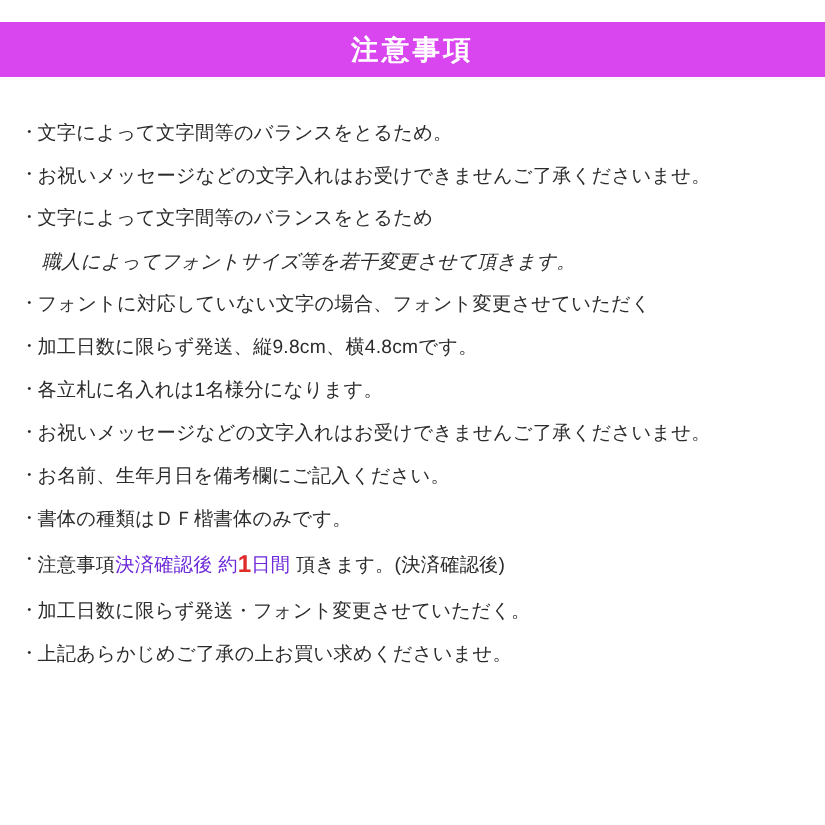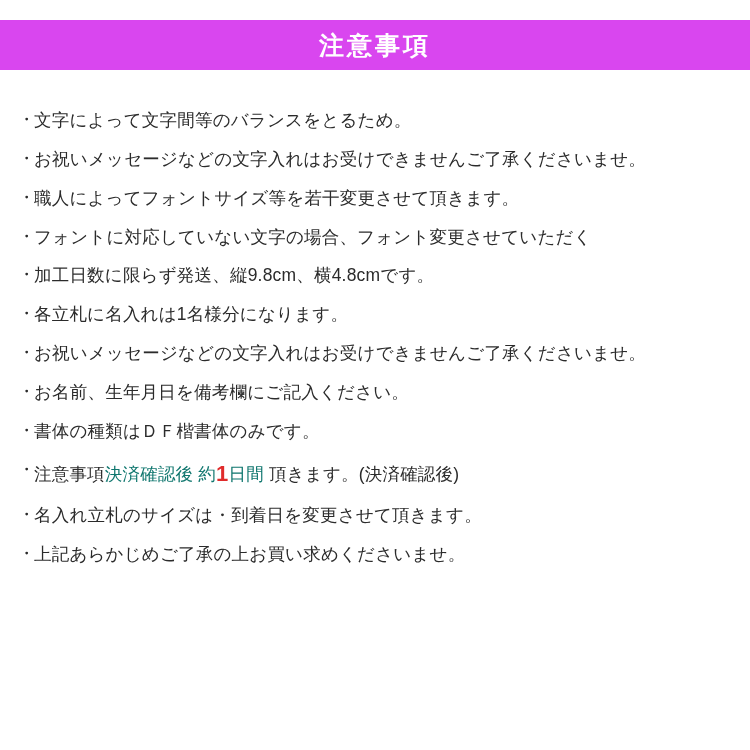--- a/index.html
+++ b/index.html
@@ -59,25 +59,26 @@
   .notice-body {
     flex: 1 1 auto;
     font-size: 17.5px;
     color: #2b2b2b;
     letter-spacing: 0.2px;
   }
   .line {
     display: block;
   }
   .line + .line {
-    margin-top: 3px;
+    margin-top: 15px;
     padding-left: 4px;
+    font-style: italic;
   }
   .hl {
-    color: #0f766e;
+    color: #6d28d9;
   }
   .hl-big {
     color: #e02b2b;
     font-size: 22px;
     font-weight: bold;
     vertical-align: -1px;
   }
 </style>
 </head>
 <body>
@@ -97,20 +98,21 @@
       </div>
       <div class="notice-item">
         <span class="bullet">・</span>
         <div class="notice-body">
           <span class="line"><span>お祝いメッセージなどの文字入れはお受けできませんご了承くださいませ。</span></span>
         </div>
       </div>
       <div class="notice-item">
         <span class="bullet">・</span>
         <div class="notice-body">
+          <span class="line"><span>文字によって文字間等のバランスをとるため</span></span>
           <span class="line"><span>職人によってフォントサイズ等を若干変更させて頂きます。</span></span>
         </div>
       </div>
       <div class="notice-item">
         <span class="bullet">・</span>
         <div class="notice-body">
           <span class="line"><span>フォントに対応していない文字の場合、フォント変更させていただく</span></span>
         </div>
       </div>
       <div class="notice-item">
@@ -145,21 +147,21 @@
       </div>
       <div class="notice-item">
         <span class="bullet">・</span>
         <div class="notice-body">
           <span class="line"><span>注意事項</span><span class="hl">決済確認後 約</span><span class="hl-big">1</span><span class="hl">日間</span><span> 頂きます。(決済確認後)</span></span>
         </div>
       </div>
       <div class="notice-item">
         <span class="bullet">・</span>
         <div class="notice-body">
-          <span class="line"><span>名入れ立札のサイズは・到着日を変更させて頂きます。</span></span>
+          <span class="line"><span>加工日数に限らず発送・フォント変更させていただく。</span></span>
         </div>
       </div>
       <div class="notice-item">
         <span class="bullet">・</span>
         <div class="notice-body">
           <span class="line"><span>上記あらかじめご了承の上お買い求めくださいませ。</span></span>
         </div>
       </div>
     </div>
 

